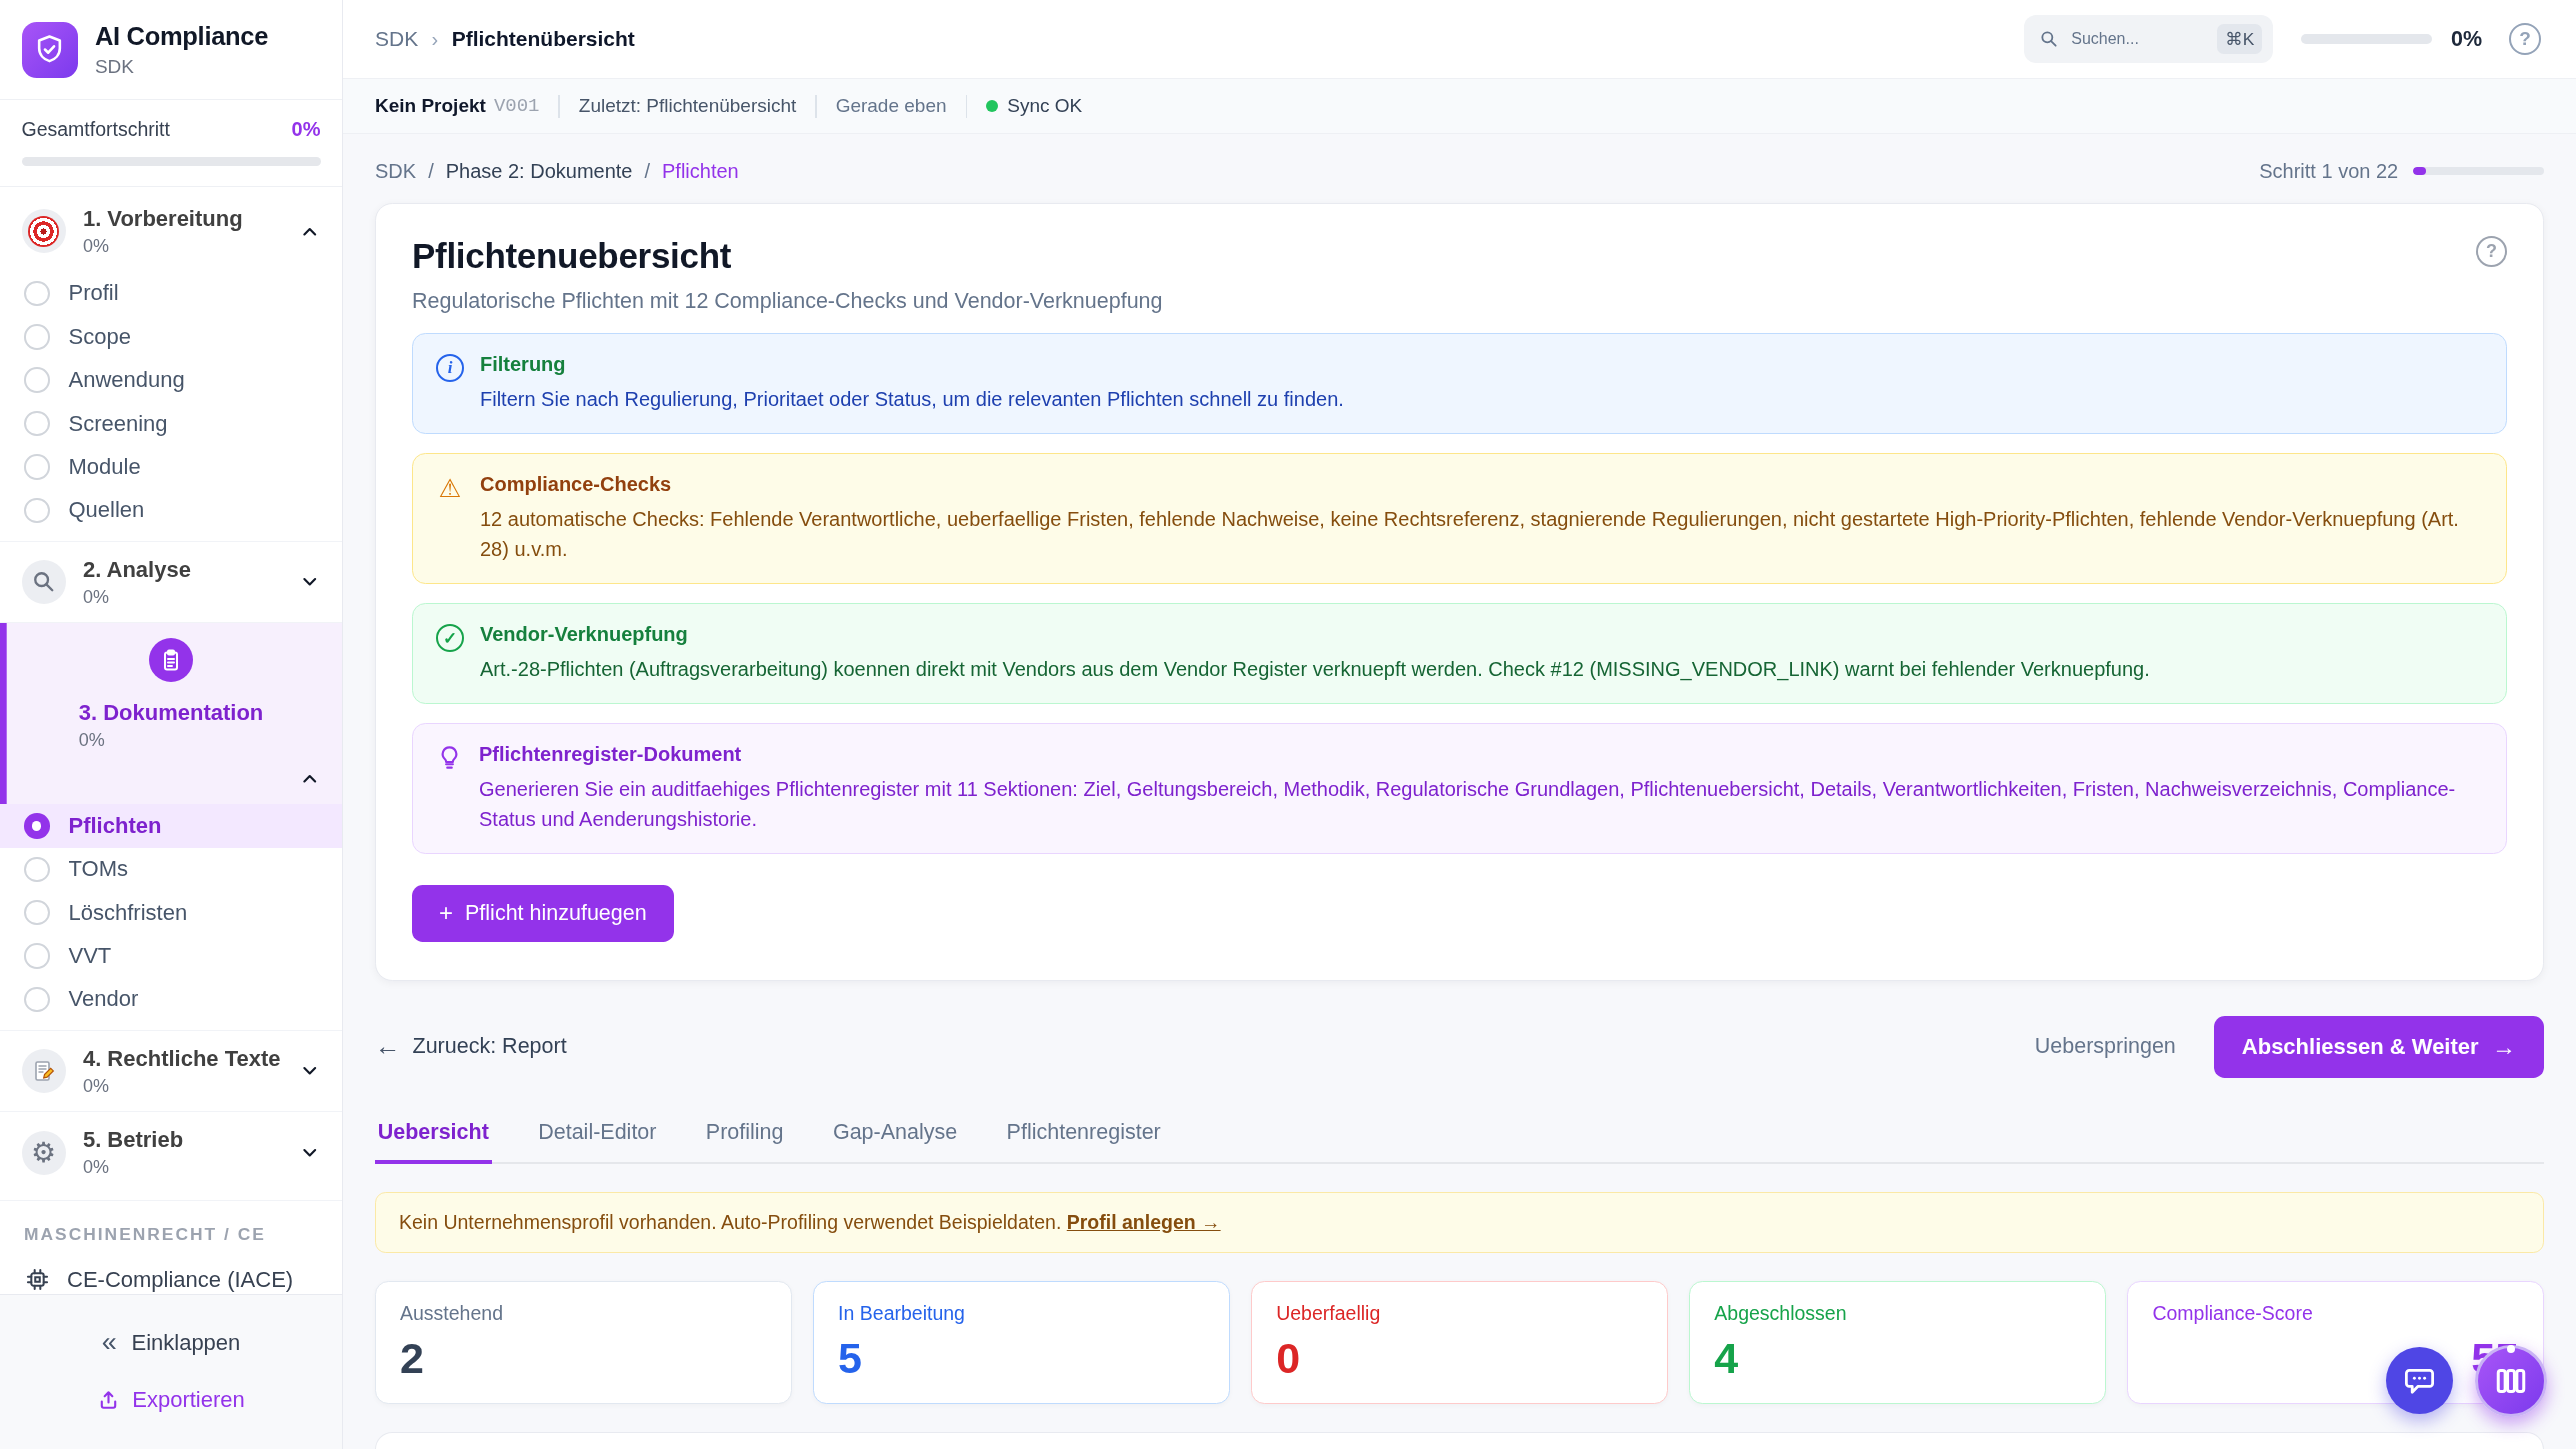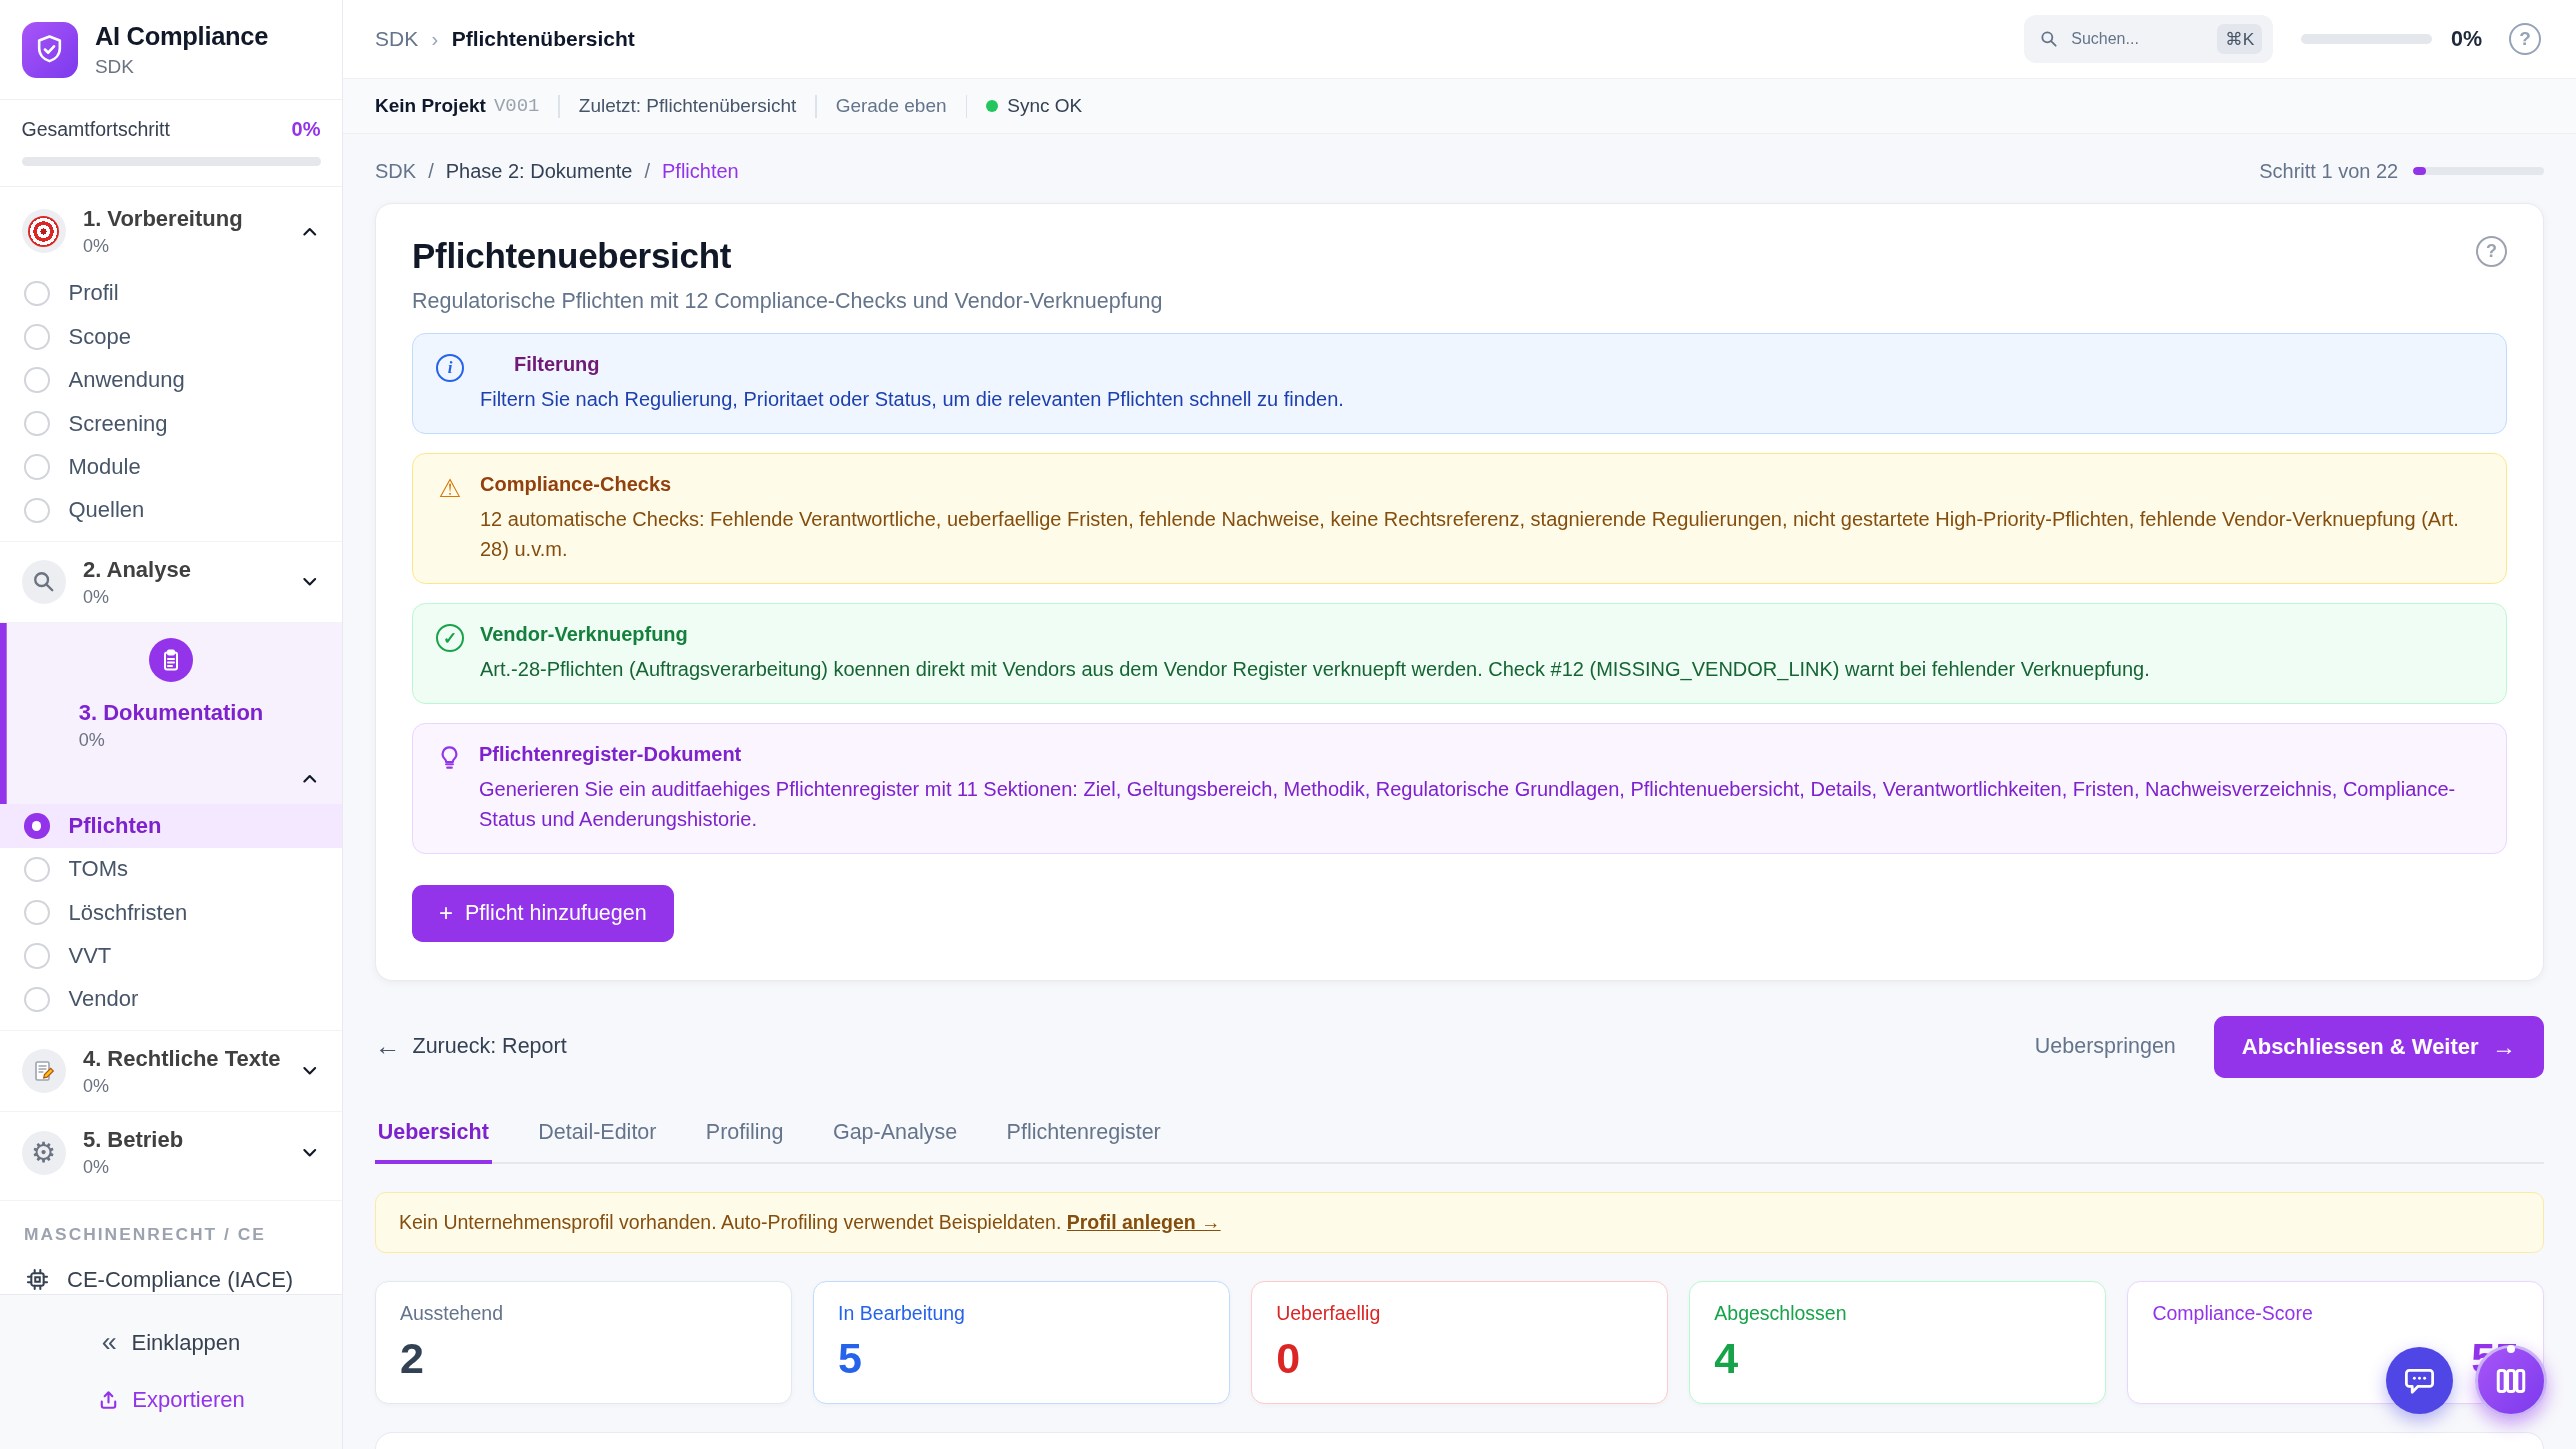--- a/index.html
+++ b/index.html
@@ -90,21 +90,21 @@
   .card-title { font-size:35px; font-weight:bold; color:#111827; letter-spacing:-0.3px; }
   .card-help { width:31px; height:31px; border-radius:50%; border:2px solid #9ca3af; color:#9ca3af; font-size:18px; font-weight:bold; display:flex; align-items:center; justify-content:center; cursor:pointer; }
   .card-subtitle { font-size:21.5px; color:#64748b; margin-top:13.4px; }
 
   .infobox { border-radius:13.4px; border-width:1.3px; border-style:solid; padding:19px 23px; margin-top:19px; display:flex; gap:16px; }
   .infobox:first-of-type { margin-top:31px; }
   .ib-icon { flex:none; margin-top:1.3px; }
   .ib-title { font-size:20px; font-weight:bold; margin-bottom:8px; }
   .ib-body { font-size:20px; line-height:1.5; }
   .box--info { background:#eff6ff; border-color:#bfdbfe; }
-  .box--info .ib-title { color:#701a75;margin-left:34px; } .box--info .ib-body { color:#1e40af; }
+  .box--info .ib-title { color:#15803d; } .box--info .ib-body { color:#1e40af; }
   .box--warn { background:#fefce8; border-color:#fde68a; }
   .box--warn .ib-title { color:#92400e; } .box--warn .ib-body { color:#854d0e; }
   .box--ok { background:#f0fdf4; border-color:#bbf7d0; }
   .box--ok .ib-title { color:#15803d; } .box--ok .ib-body { color:#166534; }
   .box--tip { background:#faf5ff; border-color:#e9d5ff; }
   .box--tip .ib-title { color:#7e22ce; } .box--tip .ib-body { color:#7e22ce; }
 
   .circle-ic { width:28px; height:28px; border-radius:50%; display:flex; align-items:center; justify-content:center; font-size:17px; font-weight:bold; }
   .ic-info { border:2px solid #2563eb; color:#2563eb; font-family:"Liberation Serif",serif; font-style:italic; }
   .ic-warn { font-size:25.5px; color:#d97706; width:28px; text-align:center; line-height:28px; }

